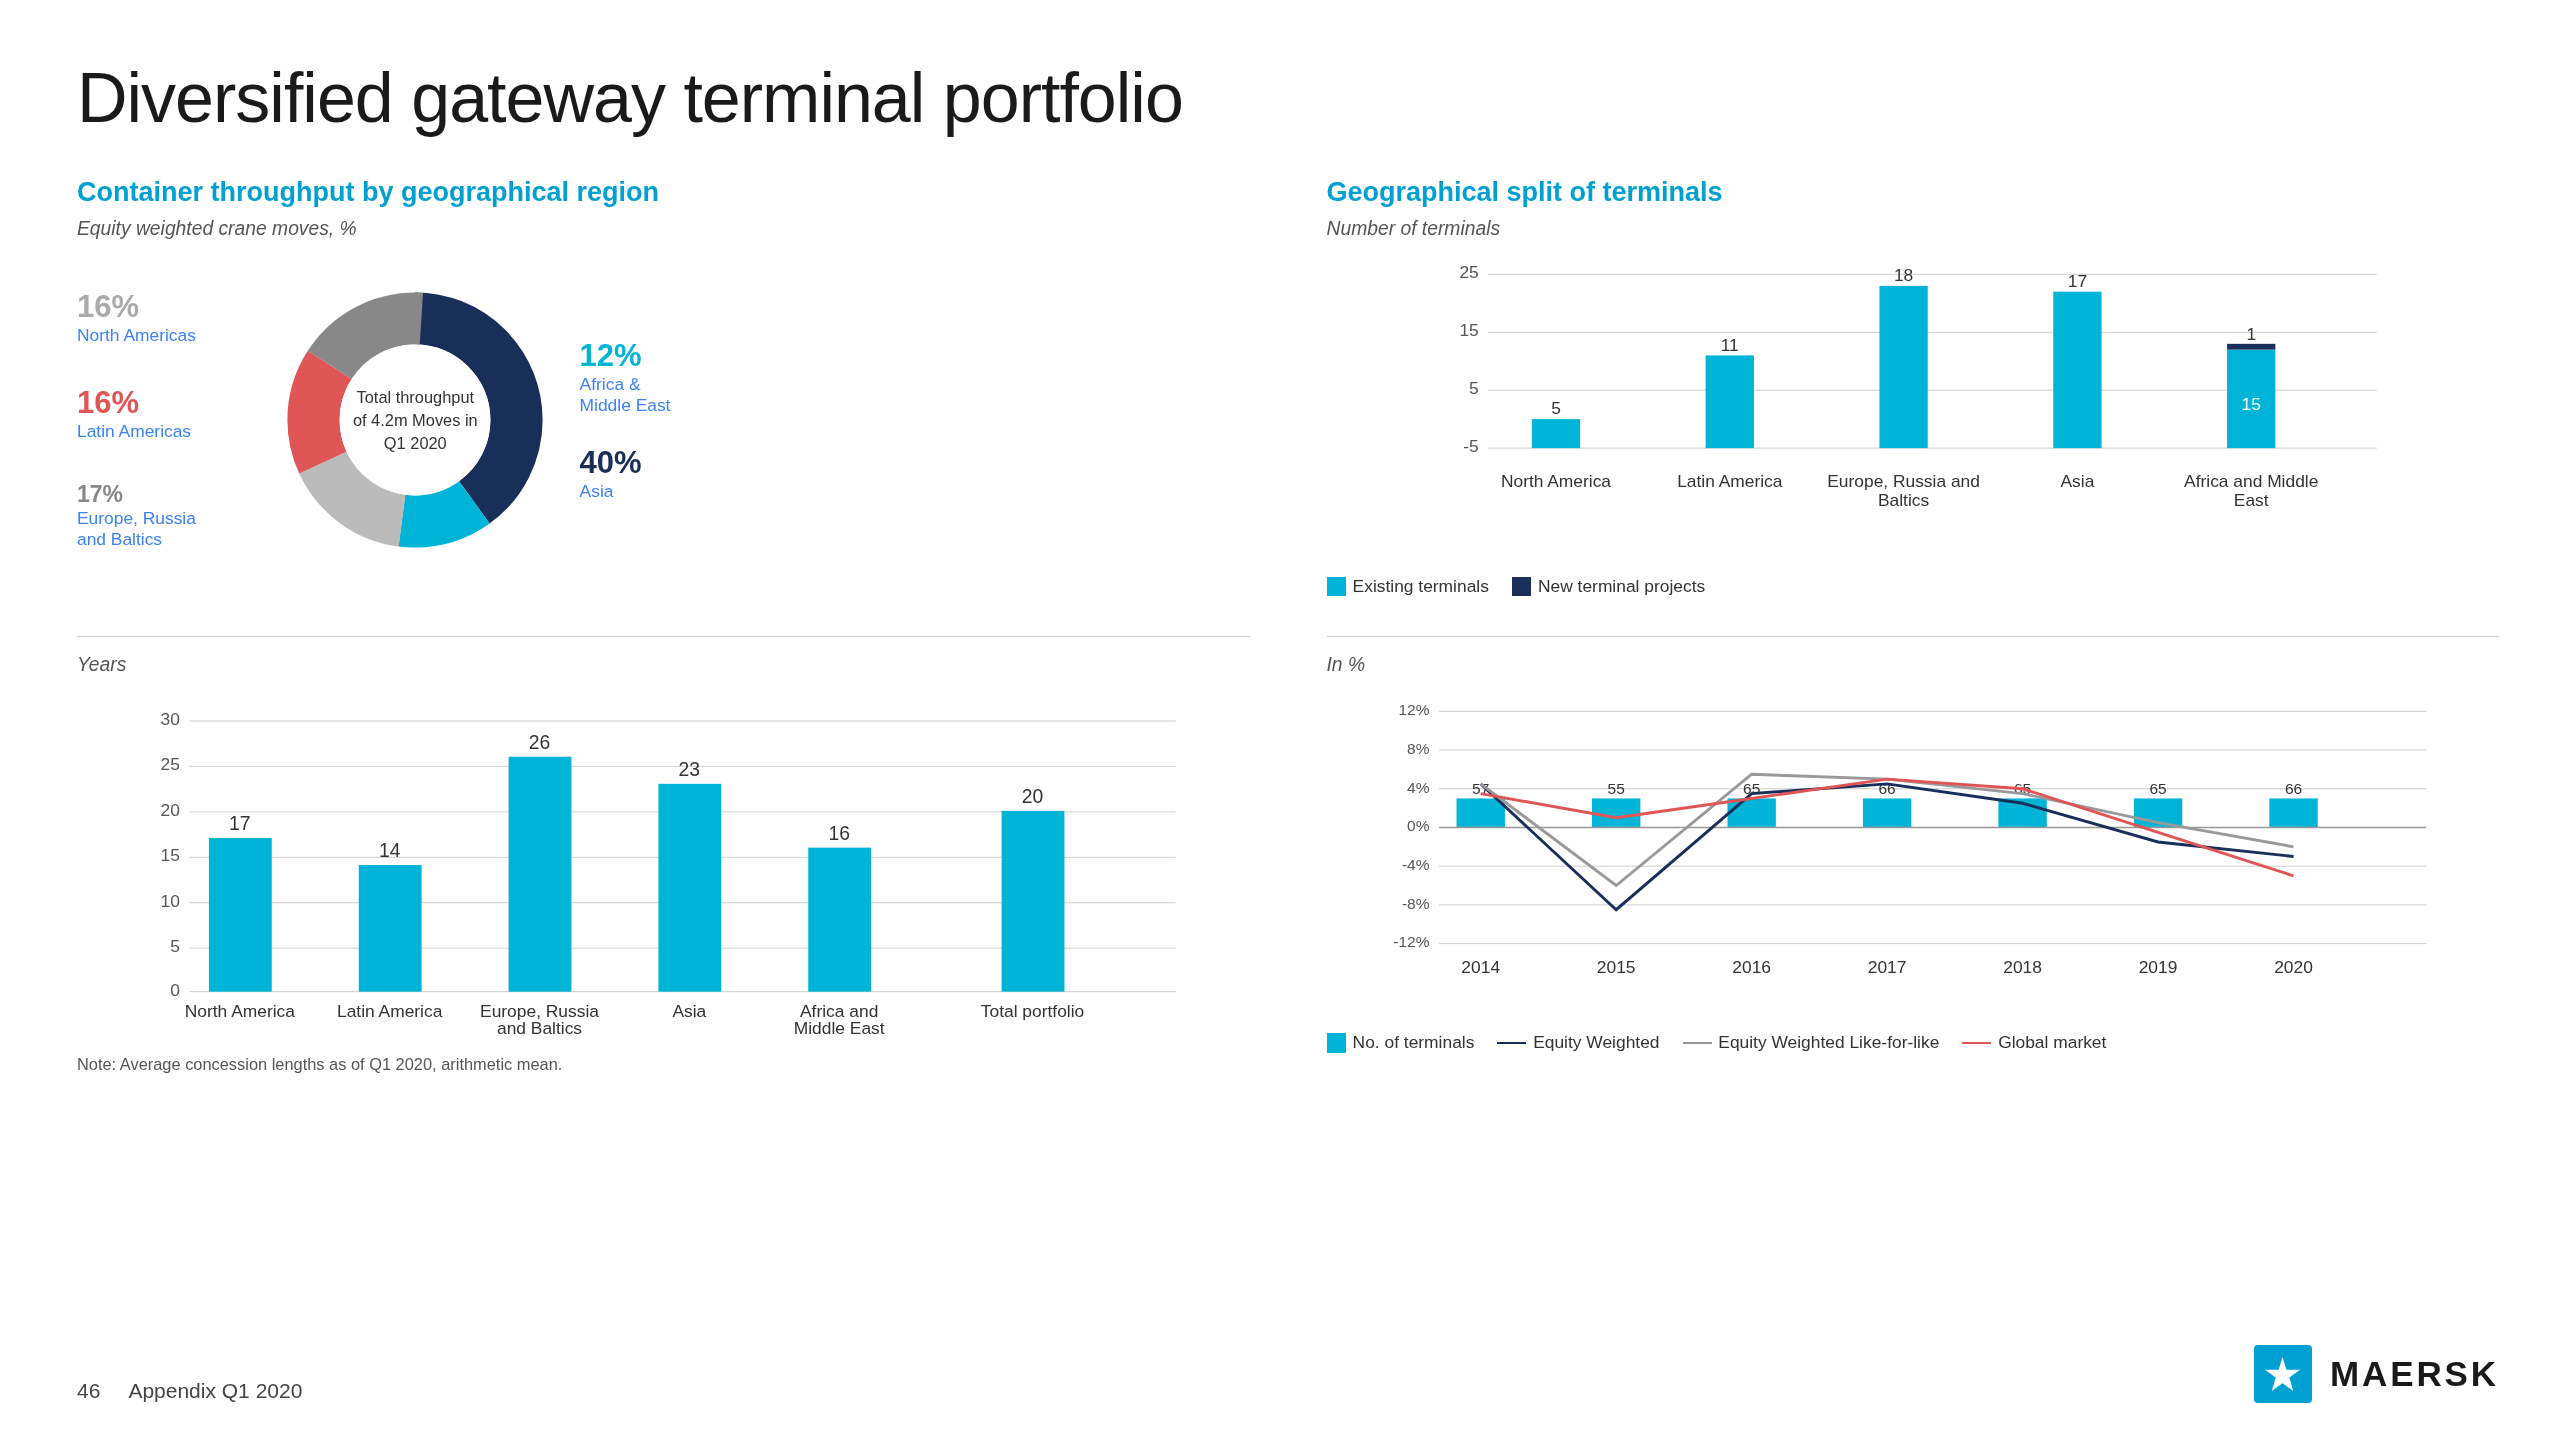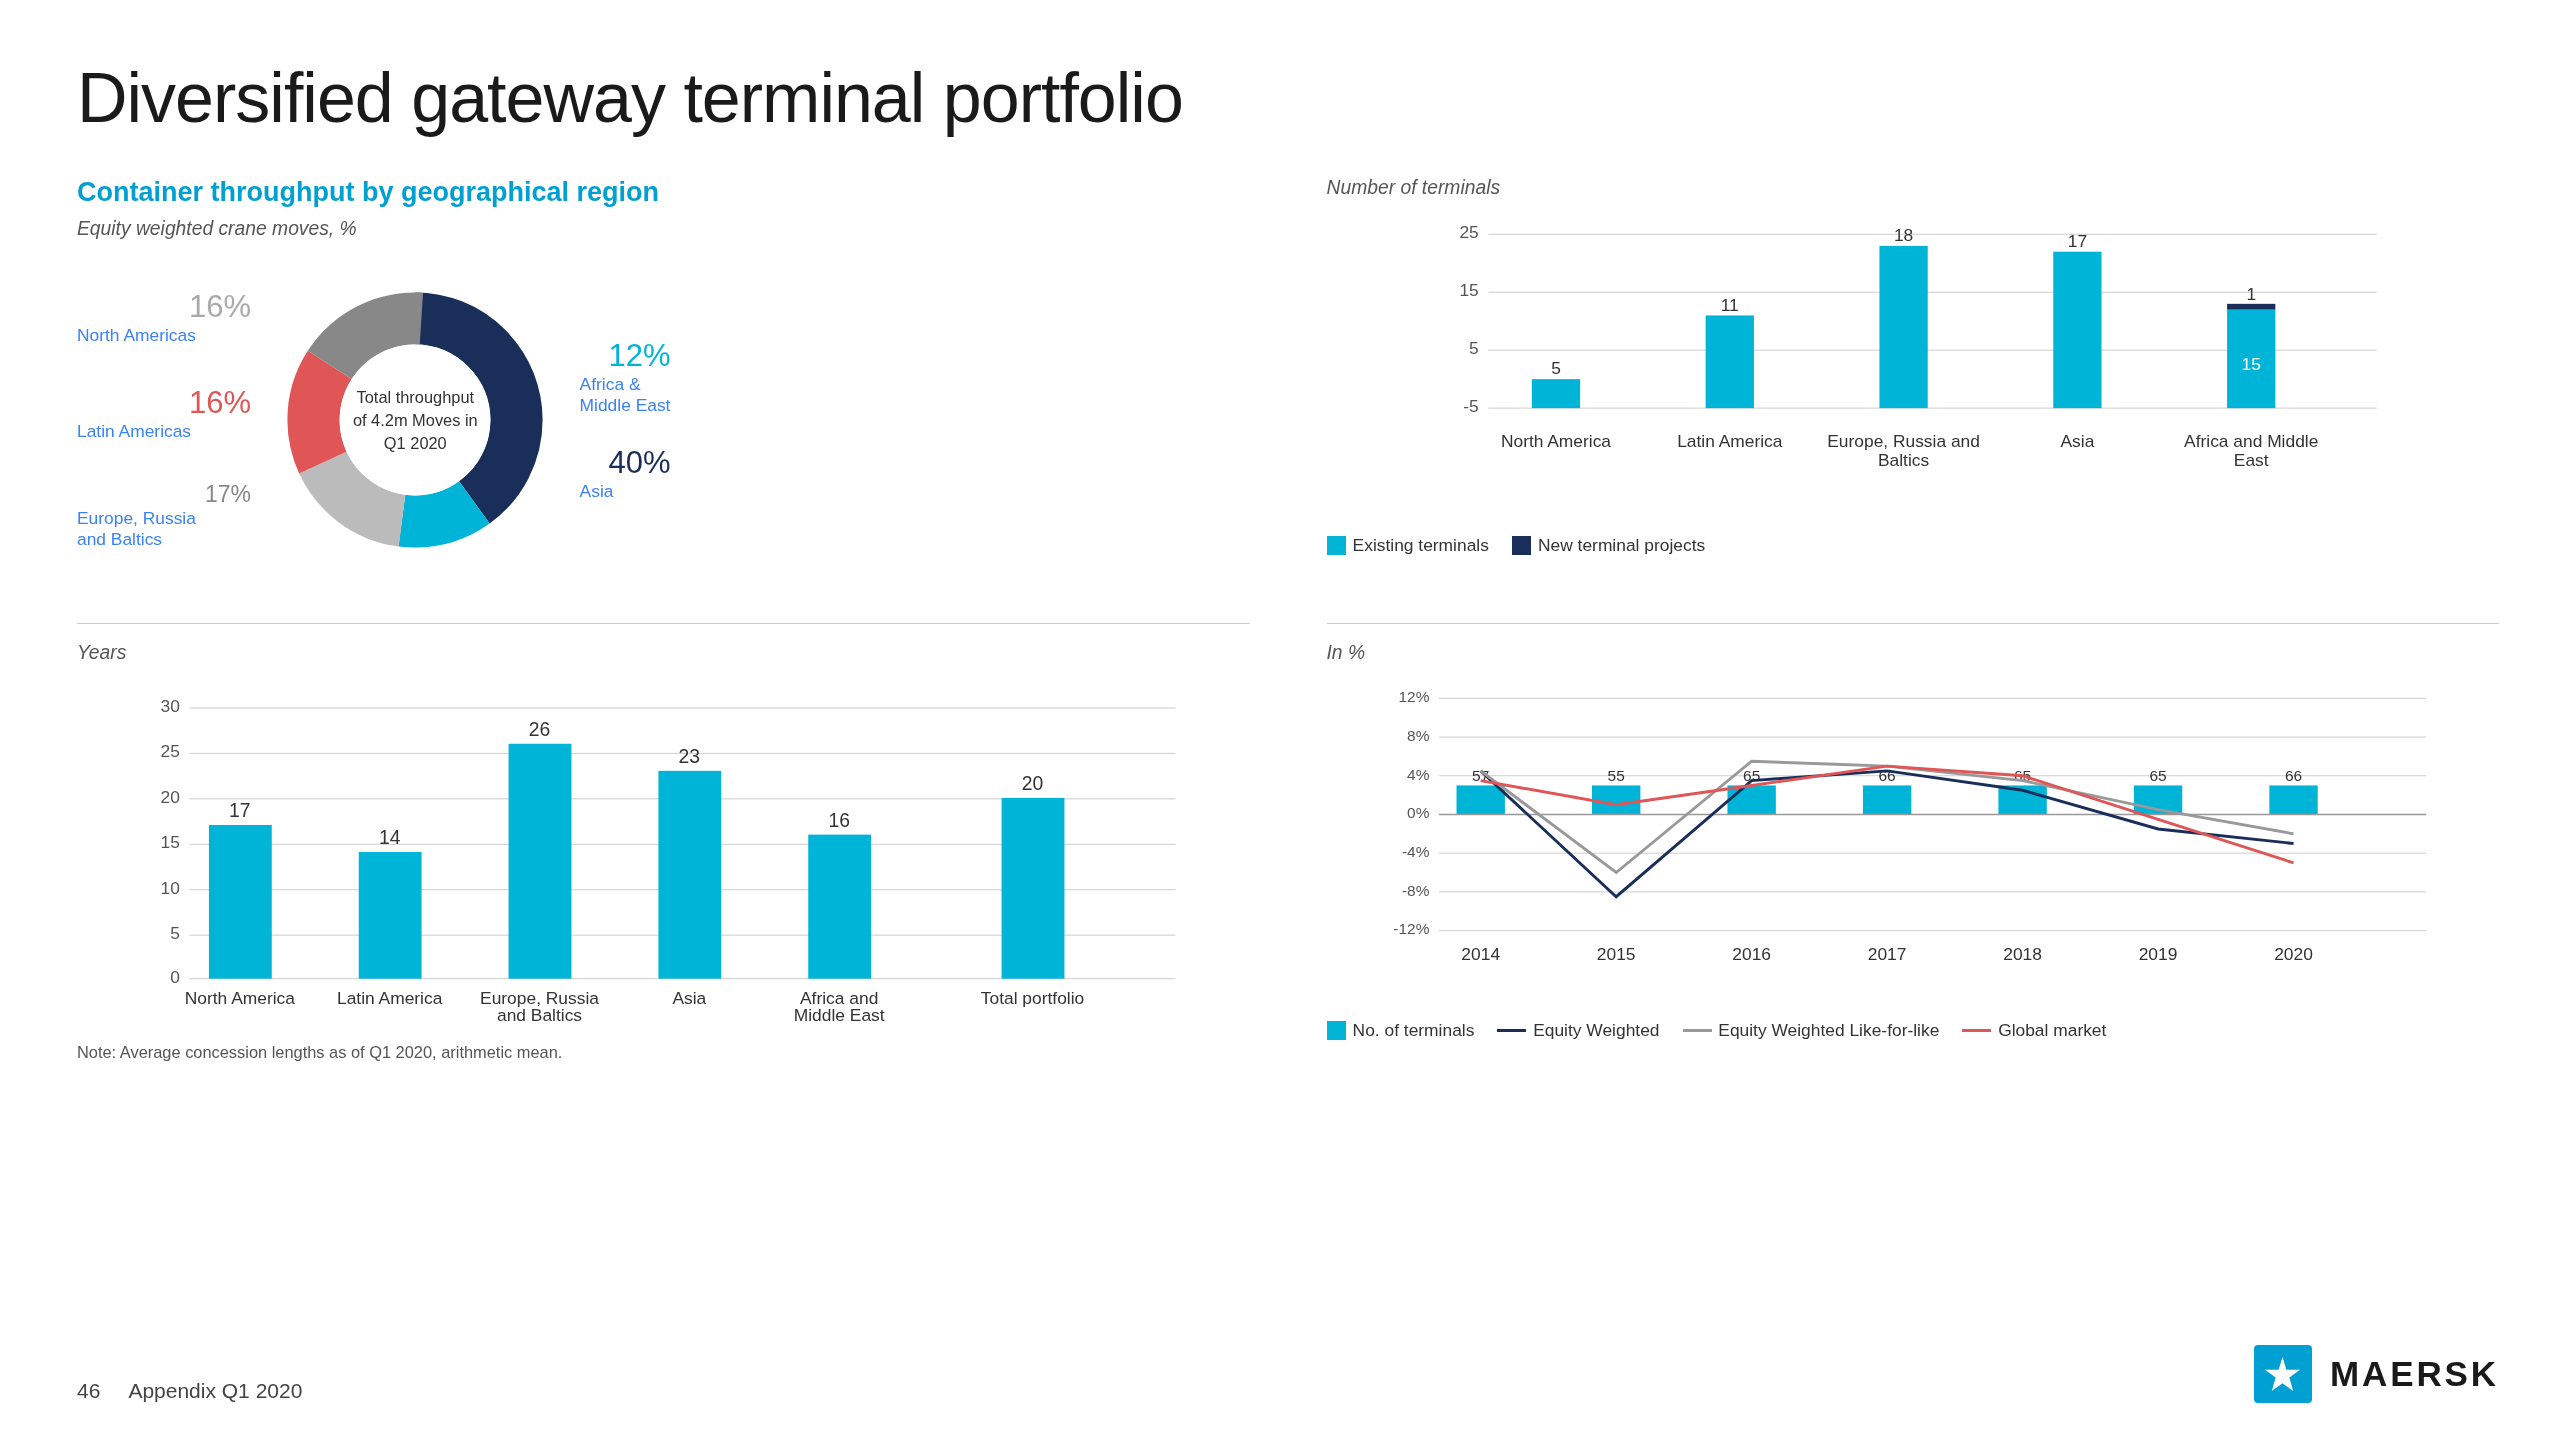--- a/index.html
+++ b/index.html
@@ -53,21 +53,21 @@
     .donut-center-text {
       position: absolute;
       top: 50%; left: 50%;
       transform: translate(-50%, -50%);
       text-align: center;
       font-size: 16.4px;
       color: #333;
       line-height: 1.4;
       width: 126px;
     }
-    .pct-big { font-size: 31px; font-weight: 400; text-align: right; }
+    .pct-big { font-size: 31px; font-weight: 700; }
     .pct-gray { color: #aaa; }
     .pct-red { color: #e05555; }
     .pct-cyan { color: #00b4d8; }
     .pct-navy { color: #1a2e5a; }
     .lbl-text { font-size: 17.4px; color: #3b82f6; }
 
     
     .bar-chart-wrap {
       position: relative;
       width: 100%;
@@ -197,20 +197,21 @@
         </div>
         <div>
           <div class="pct-big pct-navy">40%</div>
           <div class="lbl-text">Asia</div>
         </div>
       </div>
     </div>
   </div>
 
   <div>
+    <div class="section-title">Geographical split of terminals</div>
     <div class="section-subtitle">Number of terminals</div>
     <div class="bar-chart-wrap">
       <svg width="100%" height="309" viewBox="0 0 1000 320">
 
         <line x1="60" y1="20" x2="980" y2="20" stroke="#ccc" stroke-width="1"></line>
         <line x1="60" y1="80" x2="980" y2="80" stroke="#ccc" stroke-width="1"></line>
         <line x1="60" y1="140" x2="980" y2="140" stroke="#ccc" stroke-width="1"></line>
         <line x1="60" y1="200" x2="980" y2="200" stroke="#ccc" stroke-width="1"></line>
 
         <text x="50" y="24" text-anchor="end" font-size="18" fill="#555">25</text>

